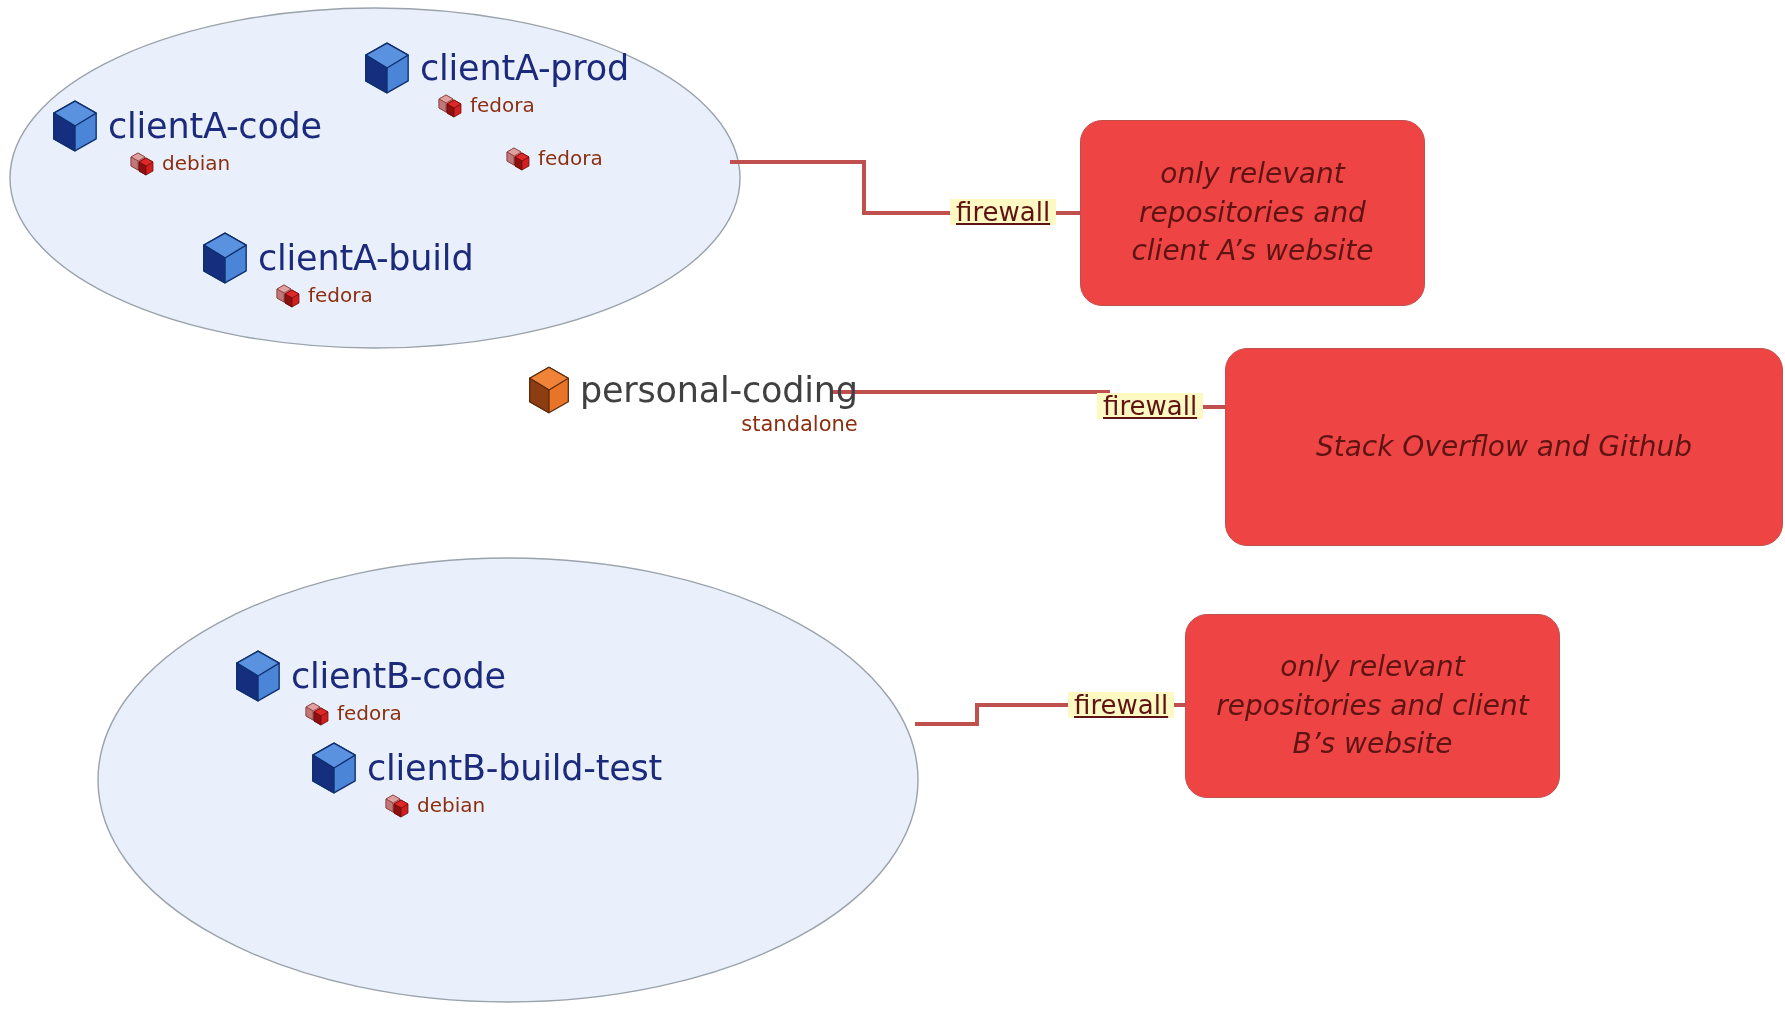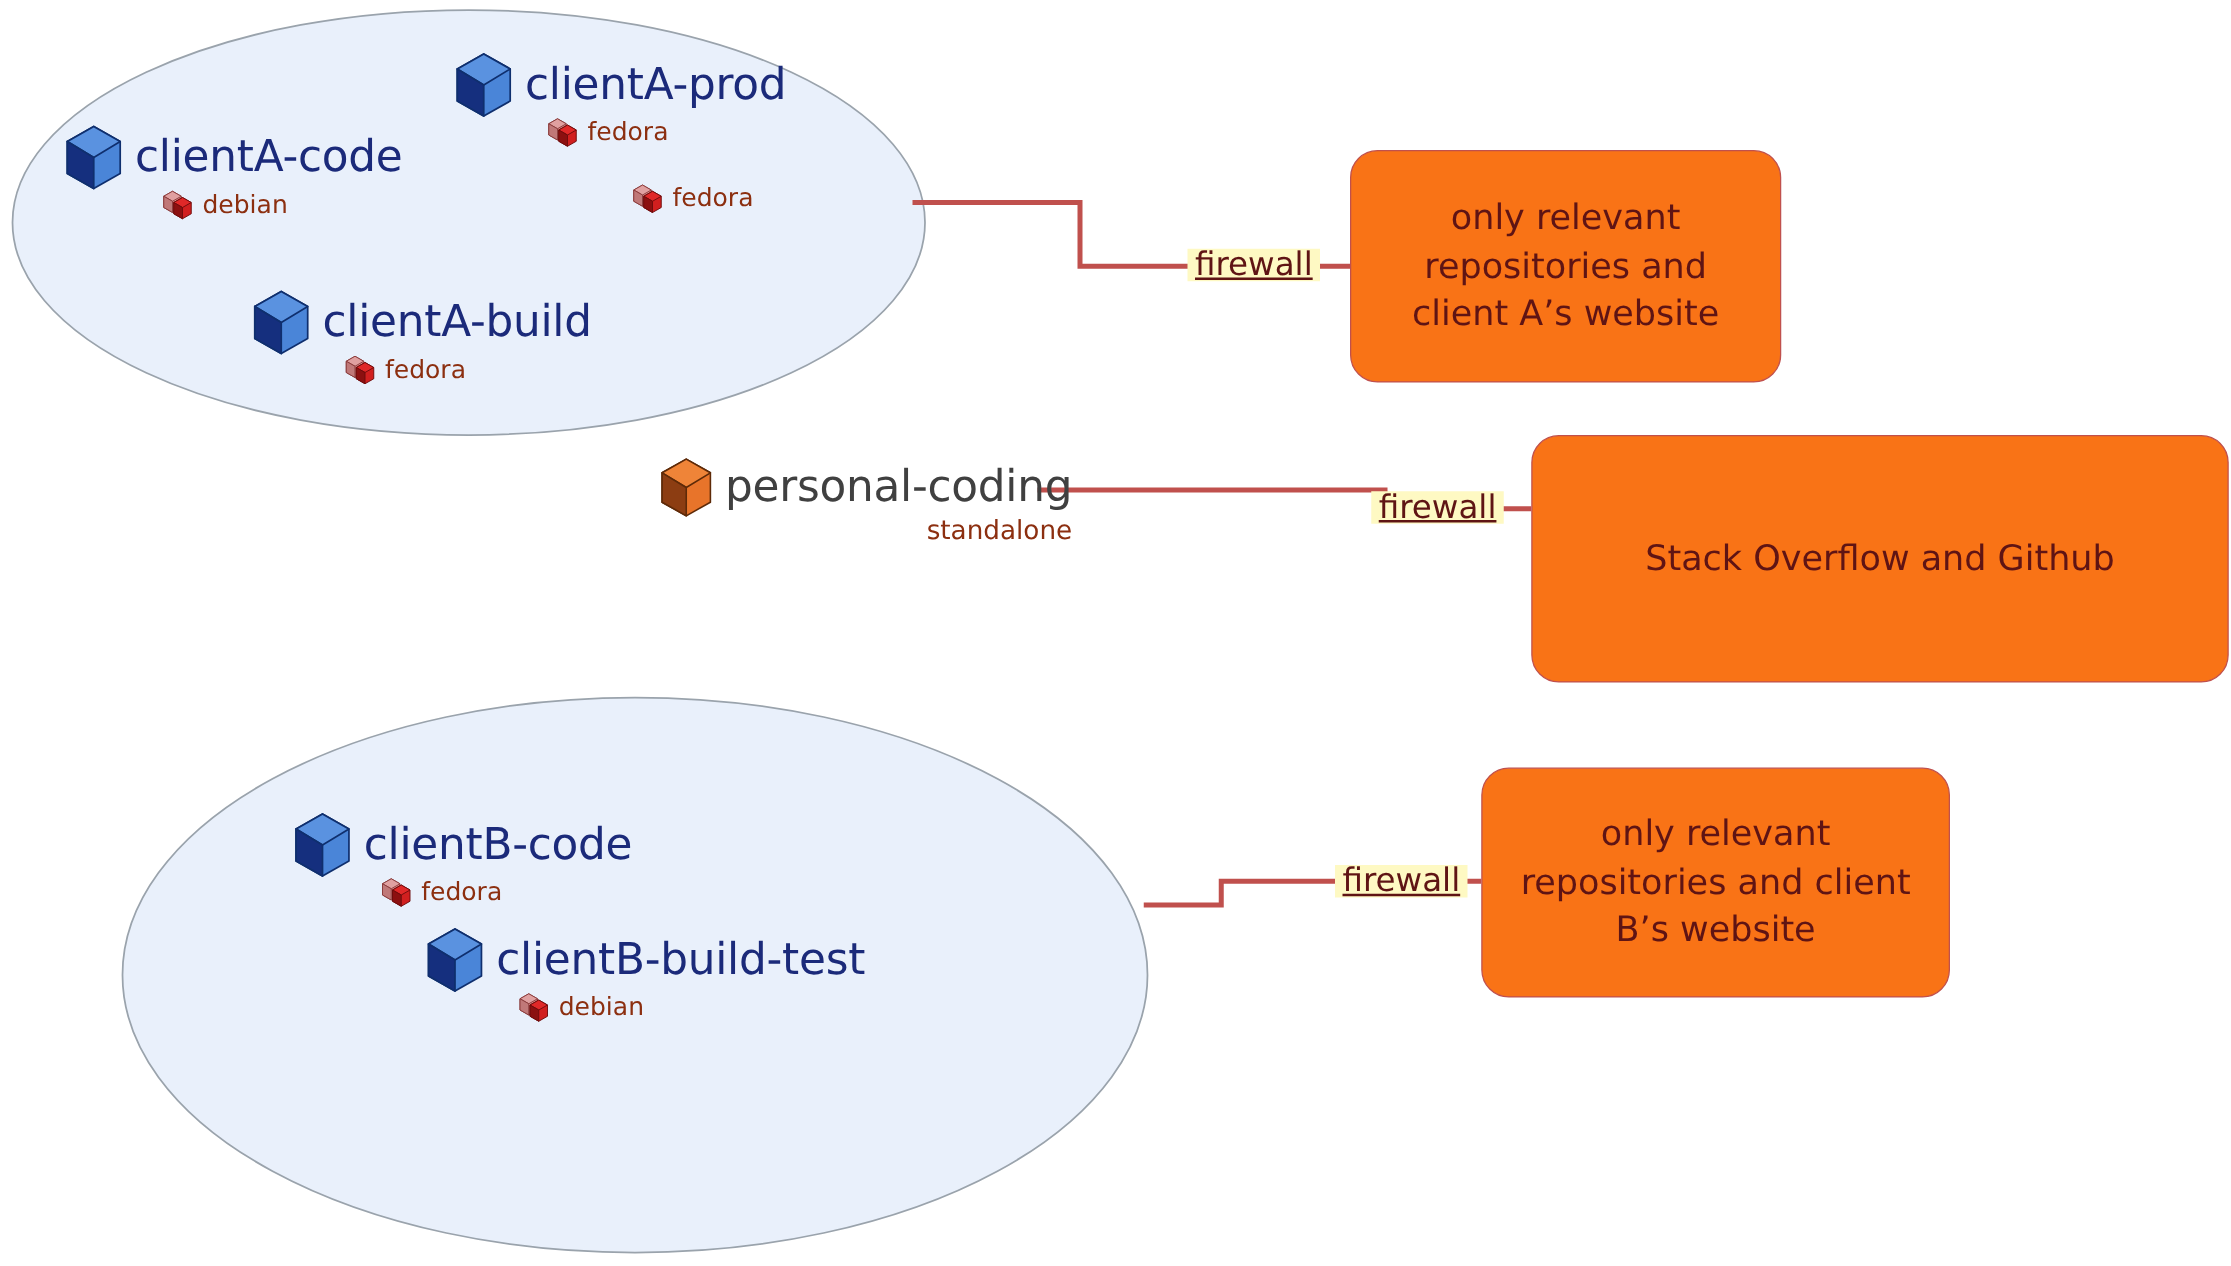--- a/index.html
+++ b/index.html
@@ -77,32 +77,33 @@
     color: #5f1414;
     background: #fef9c3;
     padding: 0 6px;
     line-height: 1;
     text-decoration: underline;
   }
 
   
   .policy-box {
     position: absolute;
-    background: #f97316;
+    background: #ef4444;
     border: 1.5px solid #c0504d;
     border-radius: 22px;
     box-sizing: border-box;
     display: flex;
     align-items: center;
     justify-content: center;
     text-align: center;
     color: #5f1414;
     font-size: 28px;
     line-height: 1.38;
     padding: 8px 26px;
+    font-style: italic;
   }
 </style>
 </head>
 <body>
 
 <div id="canvas">
 
   <svg width="1785" height="1013" style="position:absolute;left:0;top:0;">
     <defs>
 
@@ -213,21 +214,21 @@
       <span class="node-label">clientB-code</span>
     </div>
     <div class="node-sub" style="margin-left:68px;">
       <svg class="os-icon" width="32" height="26">
         <use href="#os-cubes" width="32" height="26"></use>
       </svg>
       <span class="os-label">fedora</span>
     </div>
   </div>
 
-  <div class="node" style="left:341px; top:742px;">
+  <div class="node" style="left:311px; top:742px;">
     <div class="node-main">
       <svg class="cube" width="46" height="52">
         <use href="#cube-blue" width="46" height="52"></use>
       </svg>
       <span class="node-label">clientB-build-test</span>
     </div>
     <div class="node-sub" style="margin-left:72px;">
       <svg class="os-icon" width="32" height="26">
         <use href="#os-cubes" width="32" height="26"></use>
       </svg>

